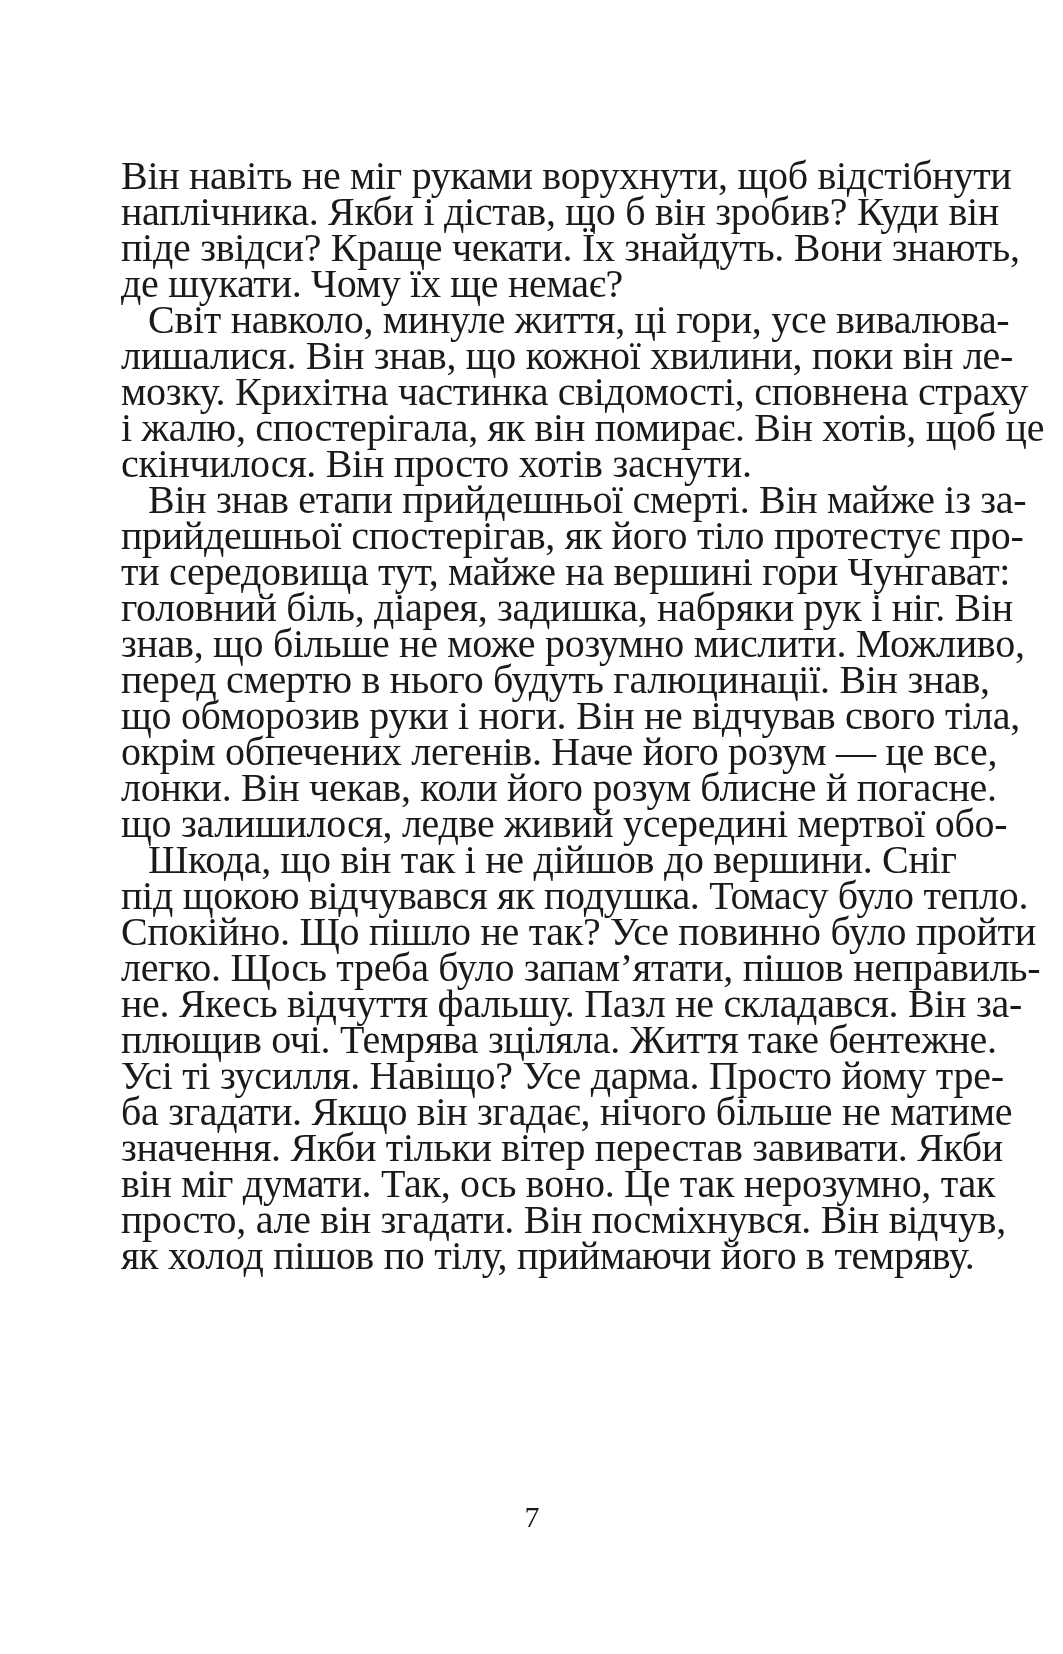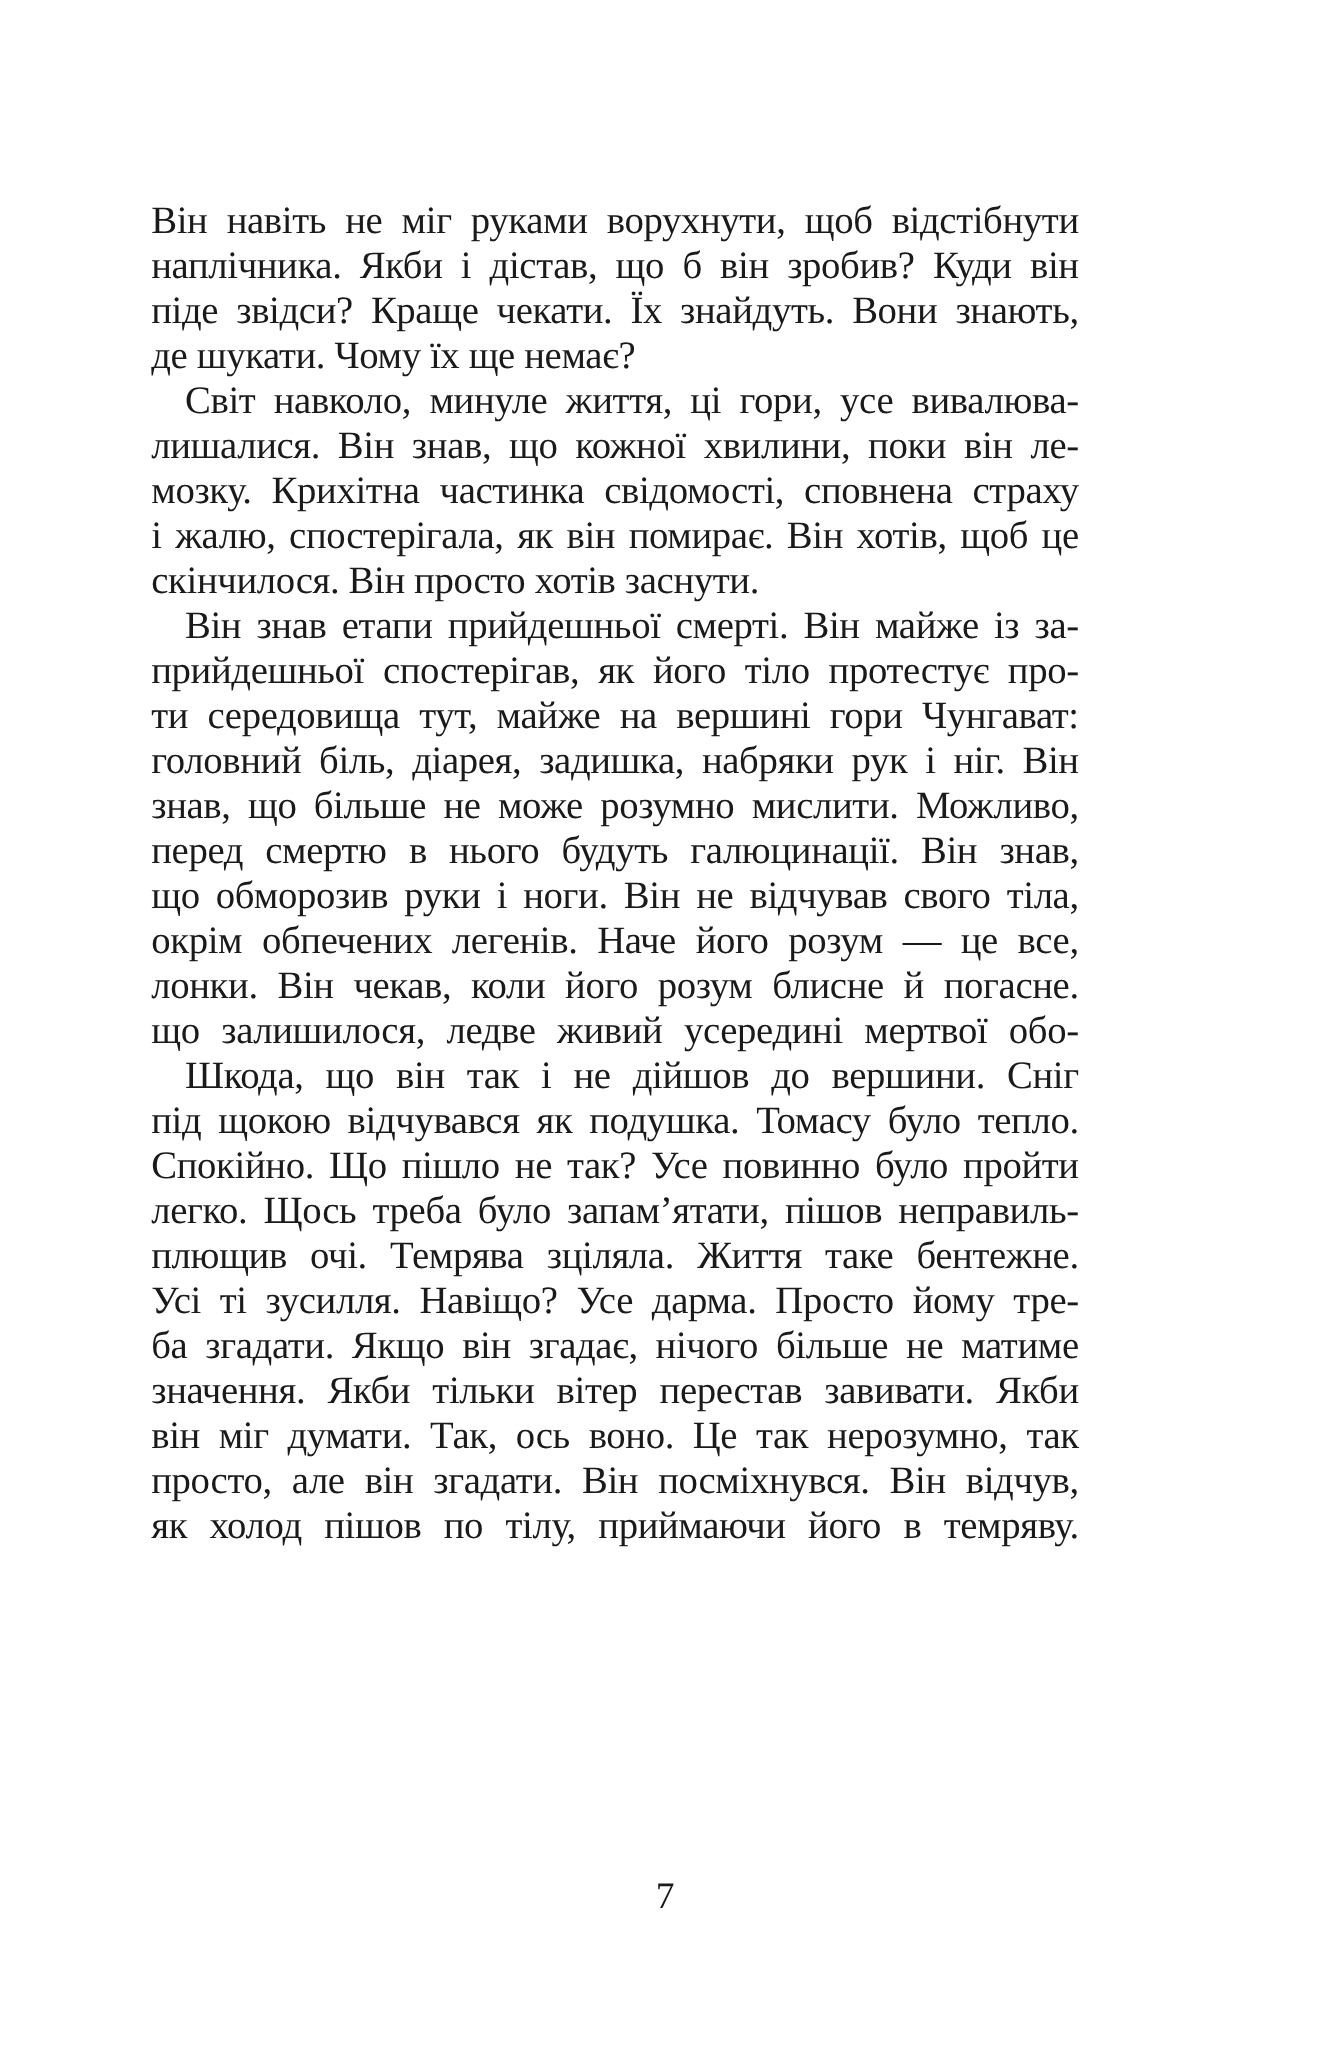--- a/index.html
+++ b/index.html
@@ -3,21 +3,21 @@
 <meta charset="utf-8">
 <style>
   html, body { margin: 0; padding: 0; background: #ffffff; }
   body { width: 1063px; height: 1654px; position: relative; overflow: hidden; }
   .page-text {
     position: absolute;
     left: 121px;
     top: 158px;
     width: 742px;
     font-family: "Liberation Serif", "DejaVu Serif", serif;
-    font-size: 31px;
+    font-size: 40px;
     line-height: 36px;
     color: #1a1a1a;
     letter-spacing: -0.3px;
   }
   .line {
     display: block;
     height: 36px;
     white-space: nowrap;
     text-align: justify;
     text-align-last: justify;
@@ -66,20 +66,21 @@
     <span class="line">окрім обпечених легенів. Наче його розум — це все,</span>
     <span class="line">лонки. Він чекав, коли його розум блисне й погасне.</span>
     <span class="line">що залишилося, ледве живий усередині мертвої обо-</span>
   </div>
 
   <div>
     <span class="line indent">Шкода, що він так і не дійшов до вершини. Сніг</span>
     <span class="line">під щокою відчувався як подушка. Томасу було тепло.</span>
     <span class="line">Спокійно. Що пішло не так? Усе повинно було пройти</span>
     <span class="line">легко. Щось треба було запам’ятати, пішов неправиль-</span>
+    <span class="line">не. Якесь відчуття фальшу. Пазл не складався. Він за-</span>
     <span class="line">плющив очі. Темрява зціляла. Життя таке бентежне.</span>
     <span class="line">Усі ті зусилля. Навіщо? Усе дарма. Просто йому тре-</span>
     <span class="line">ба згадати. Якщо він згадає, нічого більше не матиме</span>
     <span class="line">значення. Якби тільки вітер перестав завивати. Якби</span>
     <span class="line">він міг думати. Так, ось воно. Це так нерозумно, так</span>
     <span class="line">просто, але він згадати. Він посміхнувся. Він відчув,</span>
     <span class="line">як холод пішов по тілу, приймаючи його в темряву.</span>
   </div>
 </div>
 

